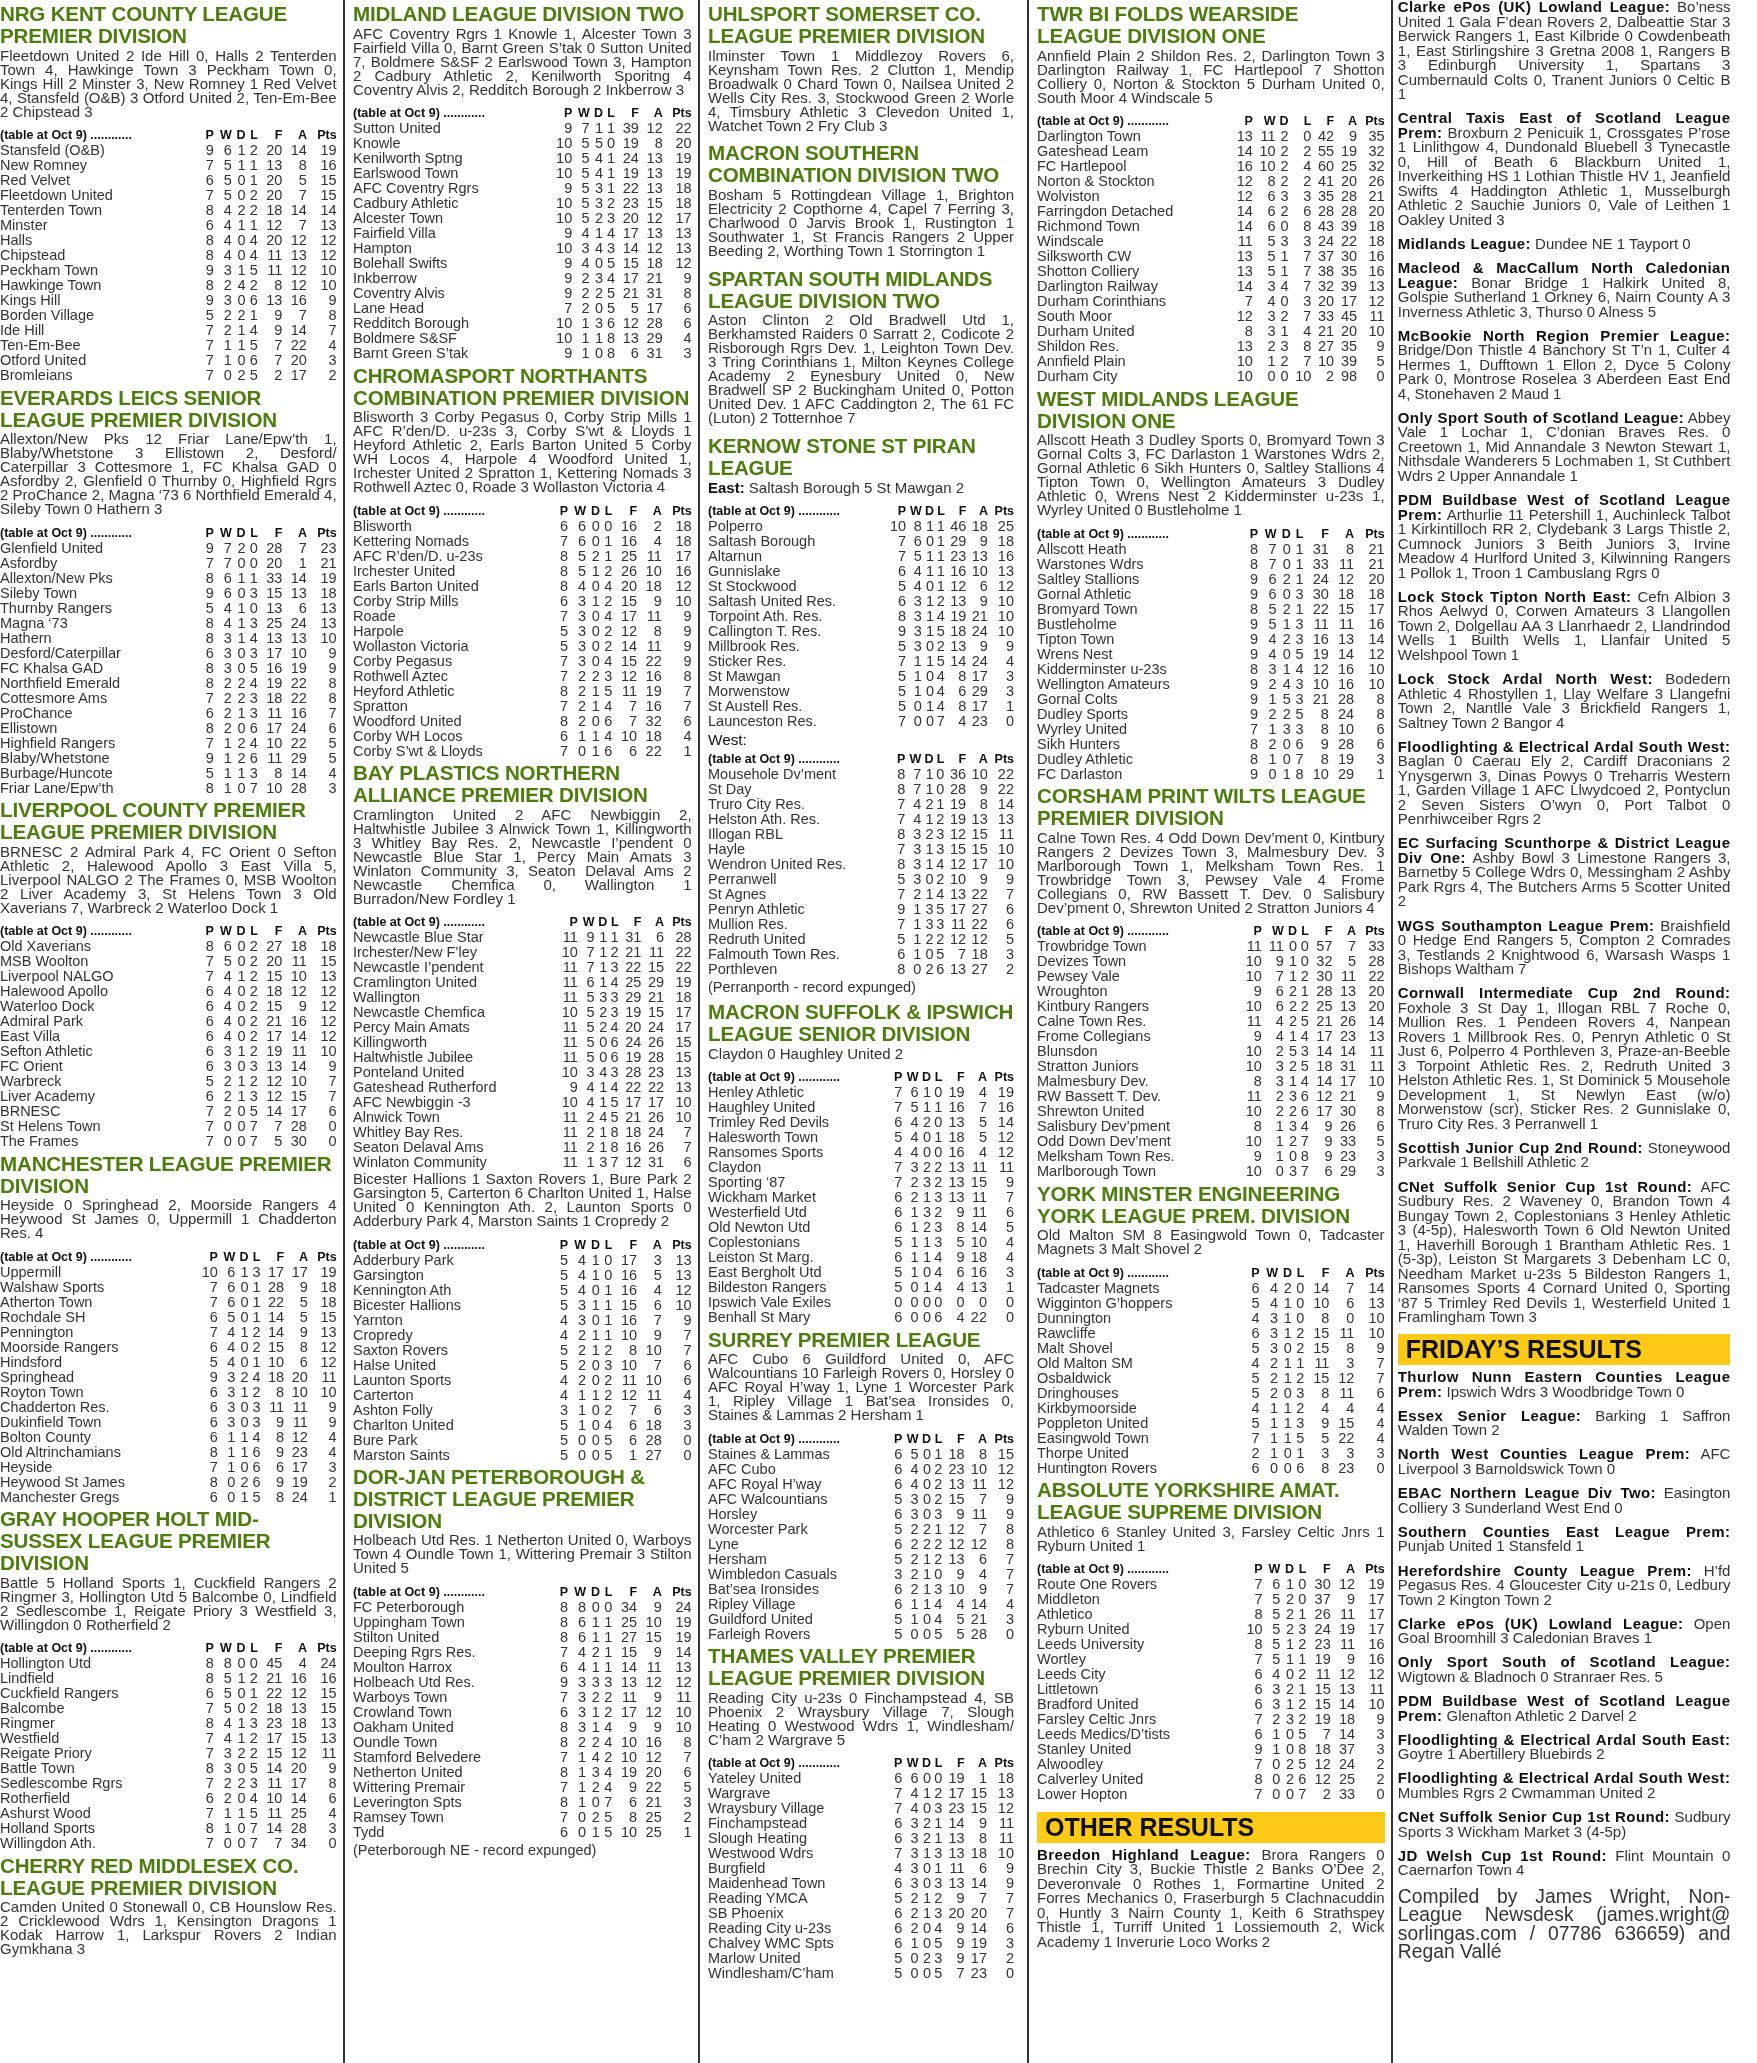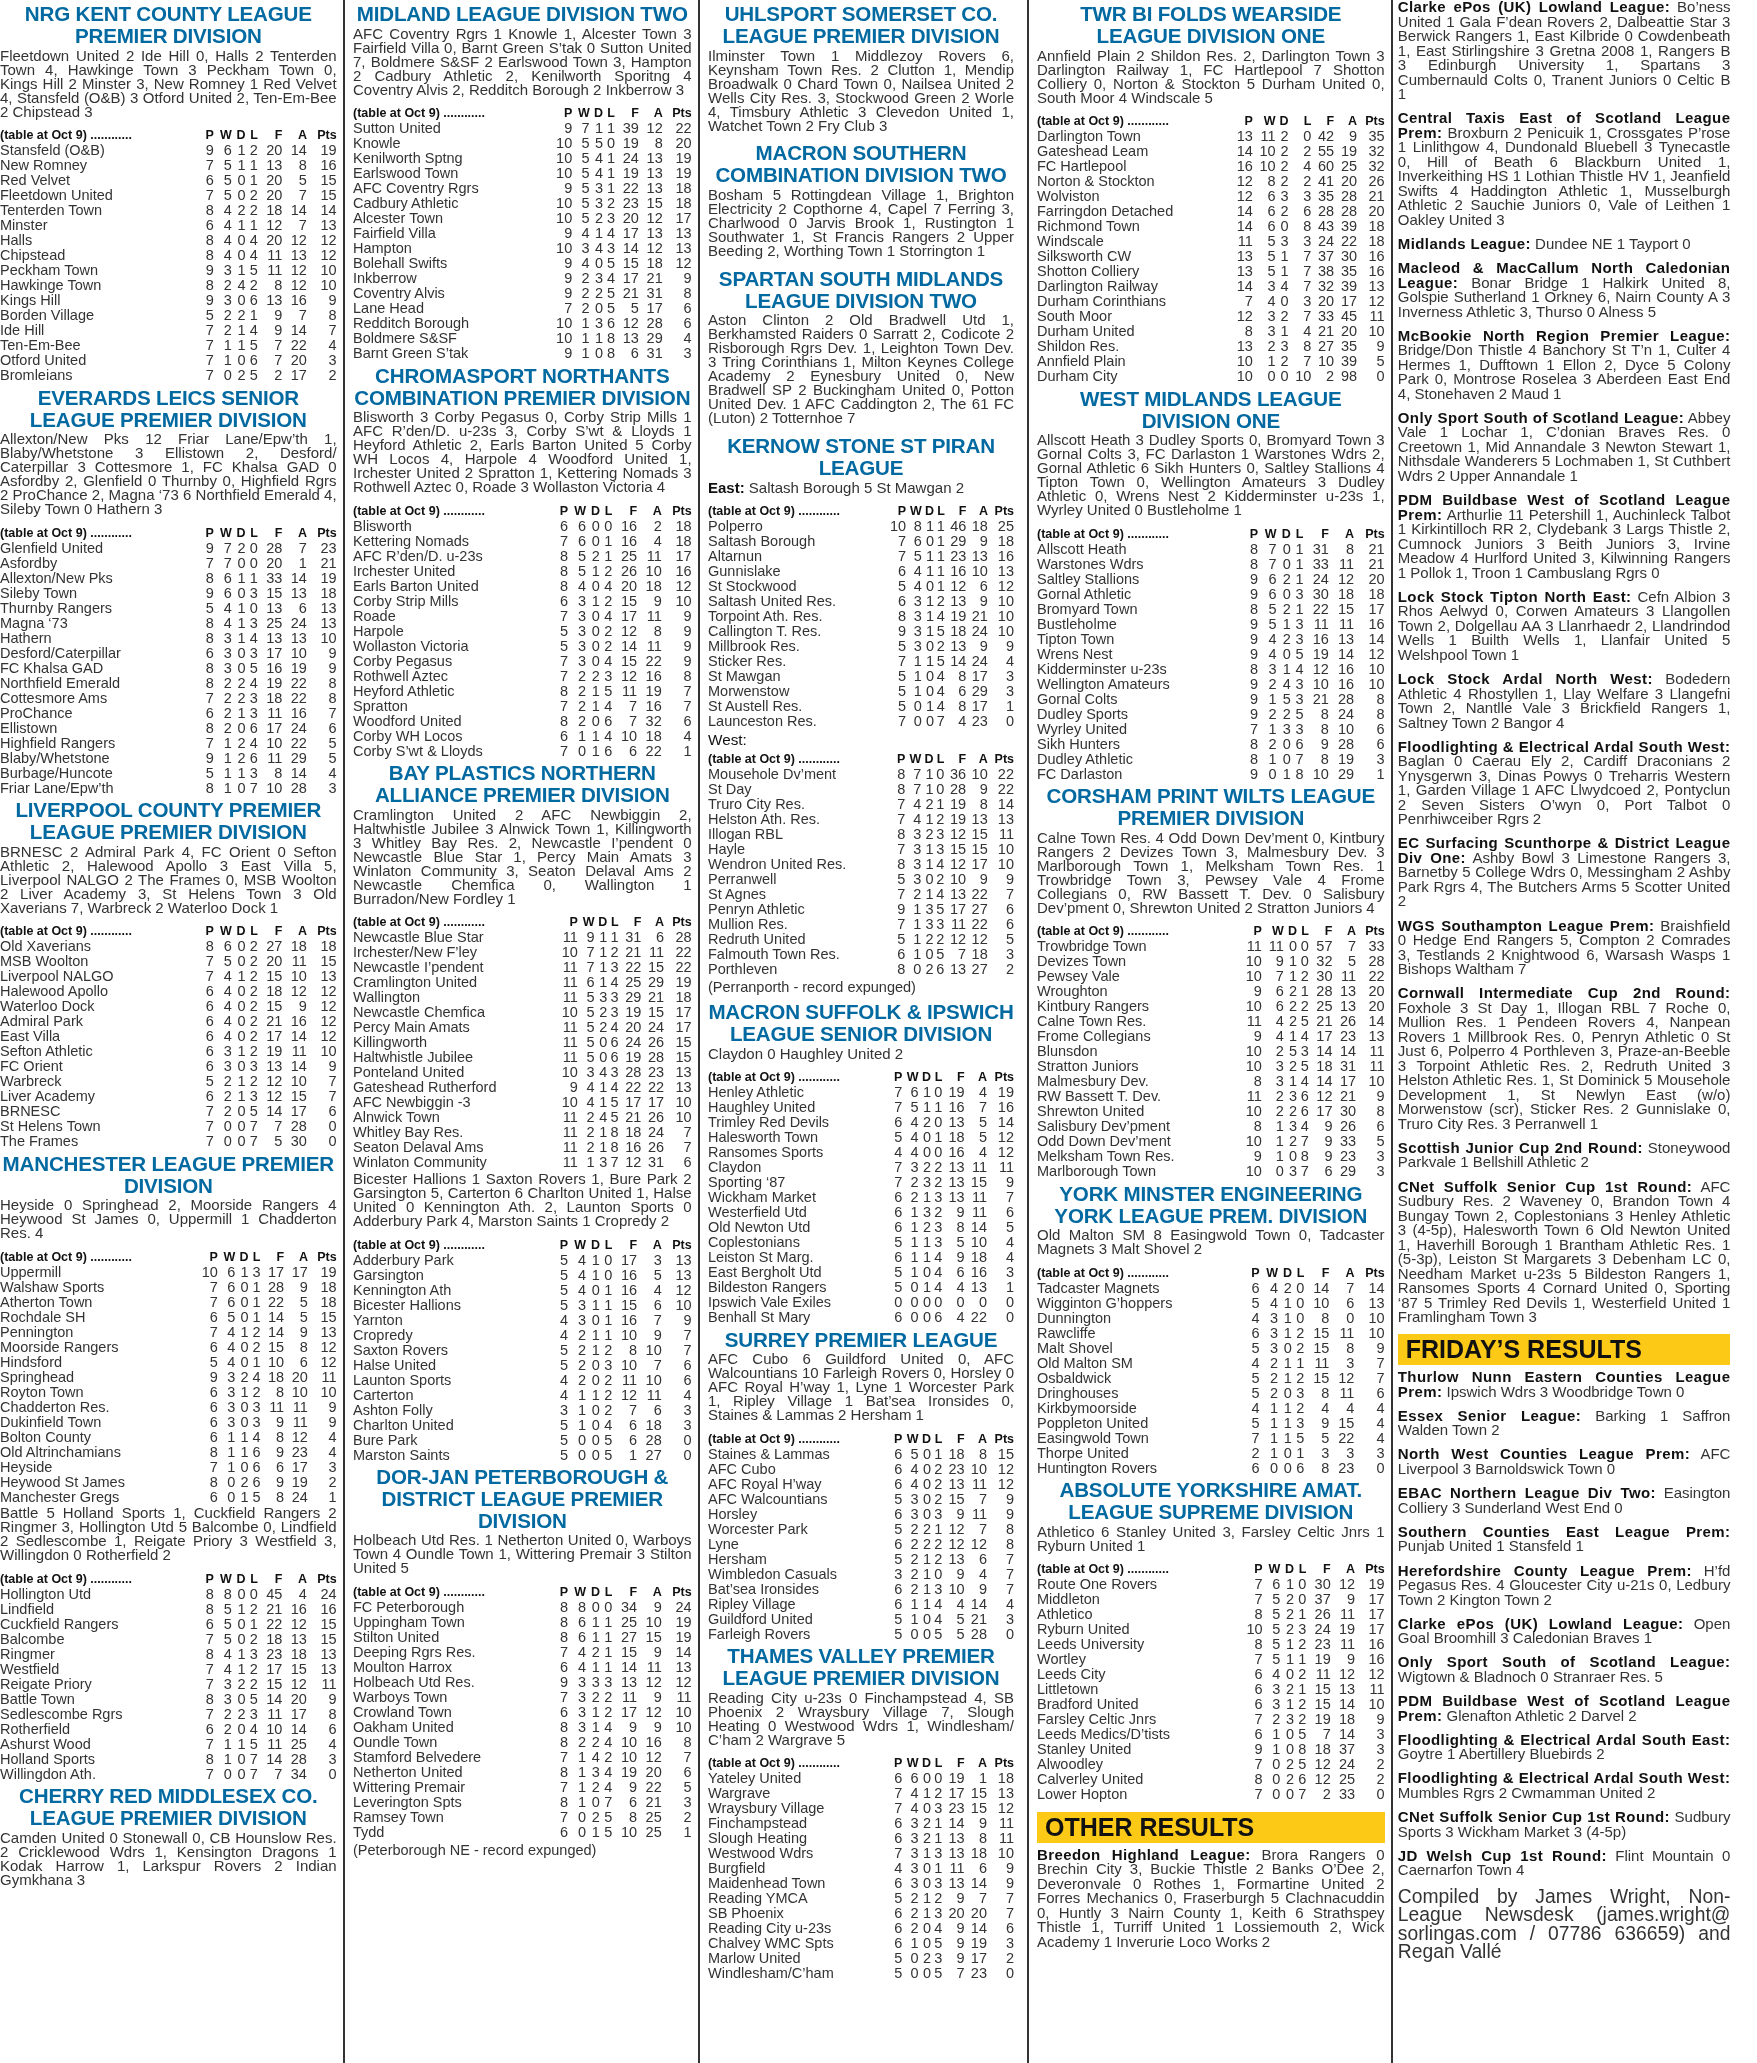--- a/index.html
+++ b/index.html
@@ -5,21 +5,21 @@
 *{box-sizing:border-box;margin:0;padding:0}
 html,body{width:1757px;height:2064px;background:#fff;overflow:hidden}
 body{font-family:"Liberation Sans",sans-serif;color:#222;position:relative}
 .page{position:absolute;left:0;top:0;width:1757px;height:2064px;display:flex}
 .col{position:relative;height:2064px;overflow:hidden;padding:0 3.2px}
 .col1{width:345px;border-right:2.4px solid #333;padding-right:6.4px;padding-left:0}
 .col2{width:355px;border-right:2.4px solid #333;padding-left:8px;padding-right:6.4px}
 .col3{width:329px;border-right:2.4px solid #333;padding-left:8px;padding-right:13px}
 .col4{width:364px;border-right:2.4px solid #333;padding-left:8px;padding-right:6.4px}
 .col5{width:339px;padding-left:4.8px;padding-right:1.6px}
-.head{font-family:"Liberation Sans",sans-serif;font-weight:900;font-size:20.6px;line-height:22px;text-align:center;color:#0369a1;letter-spacing:-0.2px;margin:3.2px 0 1.6px}
+.head{font-family:"Liberation Sans",sans-serif;font-weight:900;font-size:20.6px;line-height:22px;text-align:left;color:#4d7c0f;letter-spacing:-0.2px;margin:3.2px 0 1.6px}
 .res{font-size:15px;line-height:14px;text-align:justify;text-align-last:left;color:#333;margin-bottom:9.7px}
 .res b{font-weight:900;color:#111}
 table.lt{width:100%;border-collapse:collapse;font-size:14.5px;line-height:15px;color:#333;margin-bottom:1.6px}
 table.lt th{font-weight:900;color:#111;font-size:12.5px;text-align:right;padding:0}
 table.lt th.n{text-align:left}
 table.lt td{text-align:right;padding:0;white-space:nowrap}
 table.lt td.n{text-align:left;overflow:hidden;max-width:161px}
 .sub{font-weight:400;font-size:15.3px;color:#111;margin:1.6px 0 3.2px}
 .note{font-size:14.5px;color:#333;margin:0 0 6.4px}
 .banner{background:#fcc917;color:#111;font-weight:900;font-size:25px;line-height:31px;padding:0 8px;margin:9.7px 0 4.8px}
@@ -727,20 +727,21 @@
             <td>6</td>
             <td>0</td>
             <td>1</td>
             <td>5</td>
             <td>8</td>
             <td>24</td>
             <td>1</td>
           </tr>
         </tbody>
       </table>
+      <div class="head">GRAY HOOPER HOLT MID-SUSSEX LEAGUE PREMIER DIVISION</div>
       <div class="res"><span>Battle 5 Holland Sports 1, Cuckfield Rangers 2 Ringmer 3, Hollington Utd 5 Balcombe 0, Lindfield 2 Sedlescombe 1, Reigate Priory 3 Westfield 3, Willingdon 0 Rotherfield 2</span></div>
       <table class="lt">
         <thead>
           <tr>
             <th class="n">(table at Oct 9) ............</th>
             <th>P</th>
             <th>W</th>
             <th>D</th>
             <th>L</th>
             <th>F</th>

